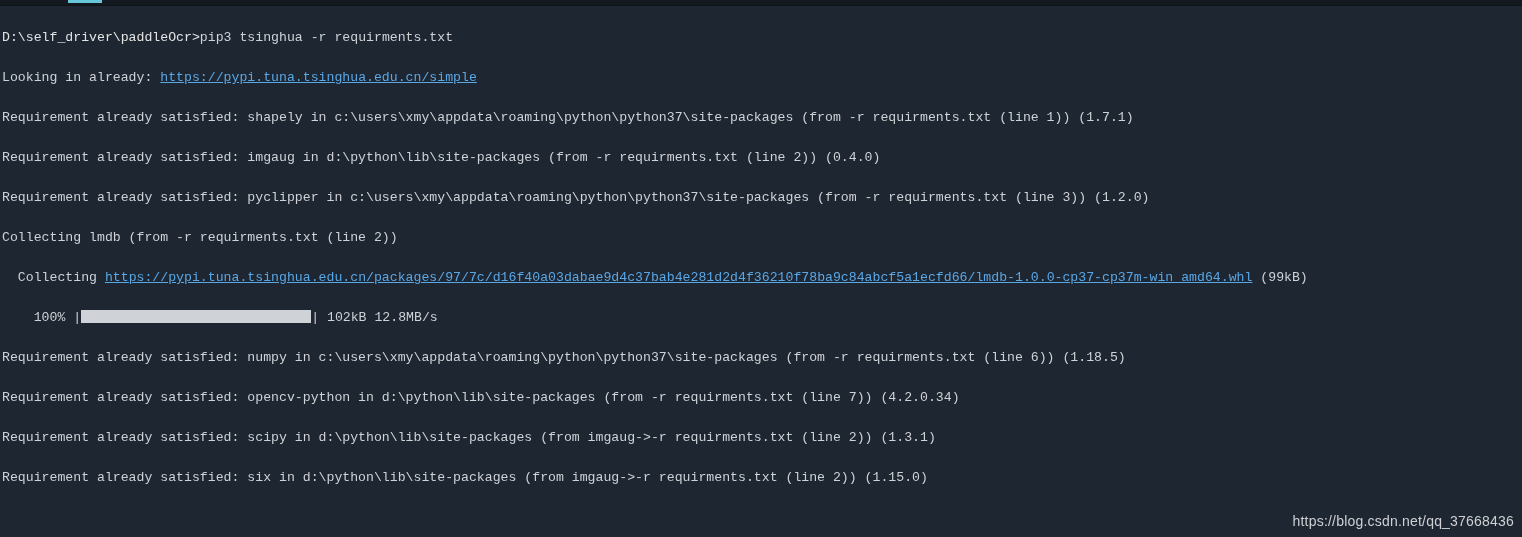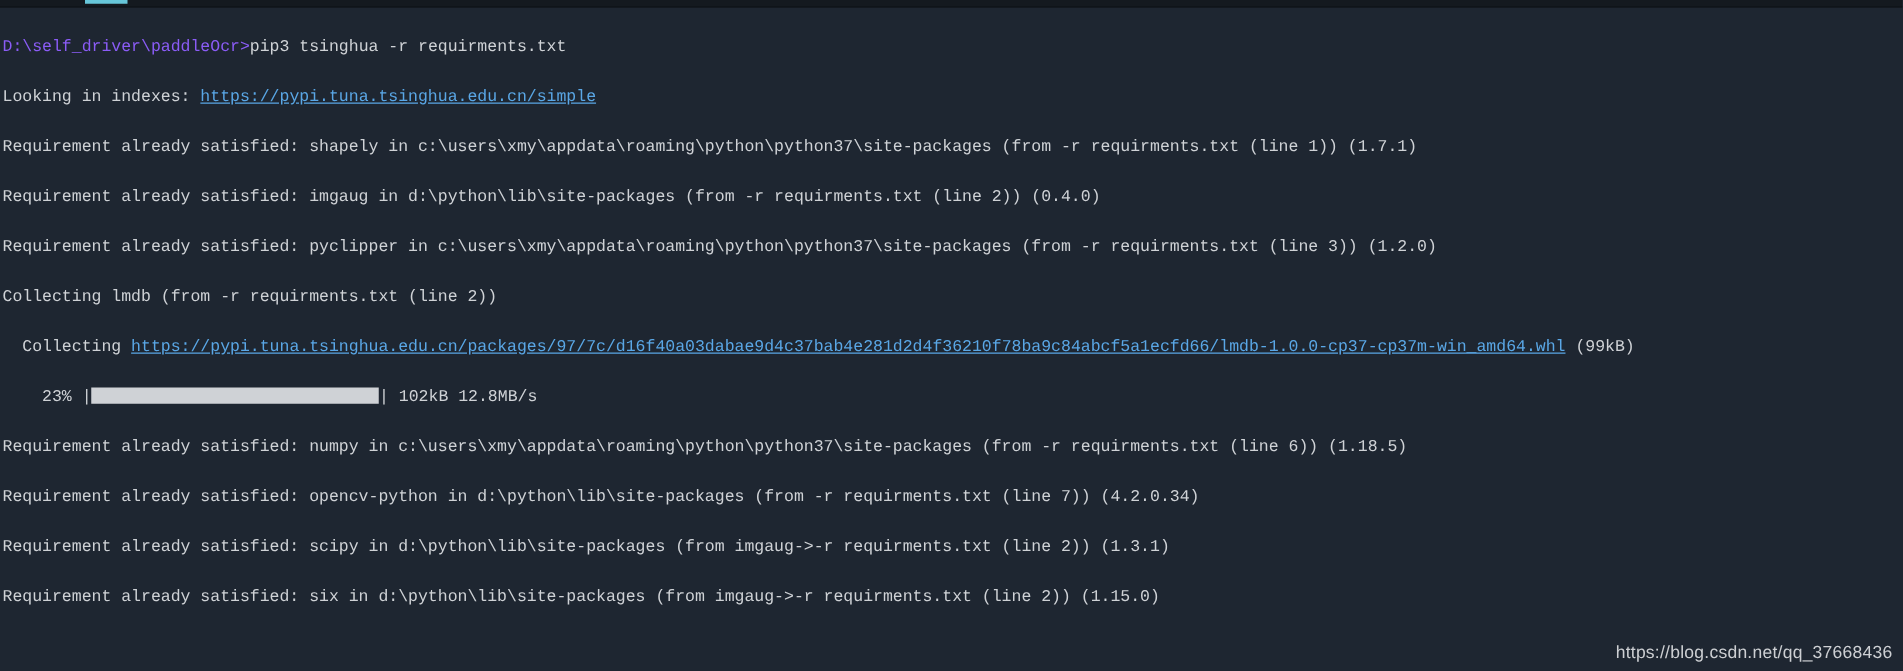--- a/index.html
+++ b/index.html
@@ -50,38 +50,38 @@
   .watermark {
     position: absolute;
     right: 8px;
     bottom: 6px;
     color: #d7d9dc;
     font-family: Arial, sans-serif;
     font-size: 14px;
     opacity: 0.95;
     letter-spacing: 0.2px;
   }
-  .prompt-path { color: #8b5cf6; }
+  .prompt-path { color: #e5e5e5; }
 </style>
 </head>
 <body>
 
 <div class="topbar">
   <div class="tab-active"></div>
 </div>
 
 <div class="terminal">
 <span class="line"><span class="prompt-path">D:\self_driver\paddleOcr&gt;</span><span>pip3 tsinghua -r requirments.txt</span></span>
-<span class="line"><span>Looking in indexes: </span><a class="link" href="#">https://pypi.tuna.tsinghua.edu.cn/simple</a></span>
+<span class="line"><span>Looking in already: </span><a class="link" href="#">https://pypi.tuna.tsinghua.edu.cn/simple</a></span>
 <span class="line"><span>Requirement already satisfied: </span><span>shapely in c:\users\xmy\appdata\roaming\python\python37\site-packages (from -r requirments.txt (line 1)) (1.7.1)</span></span>
 <span class="line"><span>Requirement already satisfied: </span><span>imgaug in d:\python\lib\site-packages (from -r requirments.txt (line 2)) (0.4.0)</span></span>
 <span class="line"><span>Requirement already satisfied: </span><span>pyclipper in c:\users\xmy\appdata\roaming\python\python37\site-packages (from -r requirments.txt (line 3)) (1.2.0)</span></span>
 <span class="line">Collecting lmdb (from -r requirments.txt (line 2))</span>
 <span class="line"><span>  Collecting </span><a class="link" href="#">https://pypi.tuna.tsinghua.edu.cn/packages/97/7c/d16f40a03dabae9d4c37bab4e281d2d4f36210f78ba9c84abcf5a1ecfd66/lmdb-1.0.0-cp37-cp37m-win_amd64.whl</a><span> (99kB)</span></span>
-<span class="line"><span>    23% |</span><span class="progress-bar"></span><span>| 102kB 12.8MB/s</span></span>
+<span class="line"><span>    100% |</span><span class="progress-bar"></span><span>| 102kB 12.8MB/s</span></span>
 <span class="line"><span>Requirement already satisfied: </span><span>numpy in c:\users\xmy\appdata\roaming\python\python37\site-packages (from -r requirments.txt (line 6)) (1.18.5)</span></span>
 <span class="line"><span>Requirement already satisfied: </span><span>opencv-python in d:\python\lib\site-packages (from -r requirments.txt (line 7)) (4.2.0.34)</span></span>
 <span class="line"><span>Requirement already satisfied: </span><span>scipy in d:\python\lib\site-packages (from imgaug-&gt;-r requirments.txt (line 2)) (1.3.1)</span></span>
 <span class="line"><span>Requirement already satisfied: </span><span>six in d:\python\lib\site-packages (from imgaug-&gt;-r requirments.txt (line 2)) (1.15.0)</span></span>
 
 
 
 
 
 

